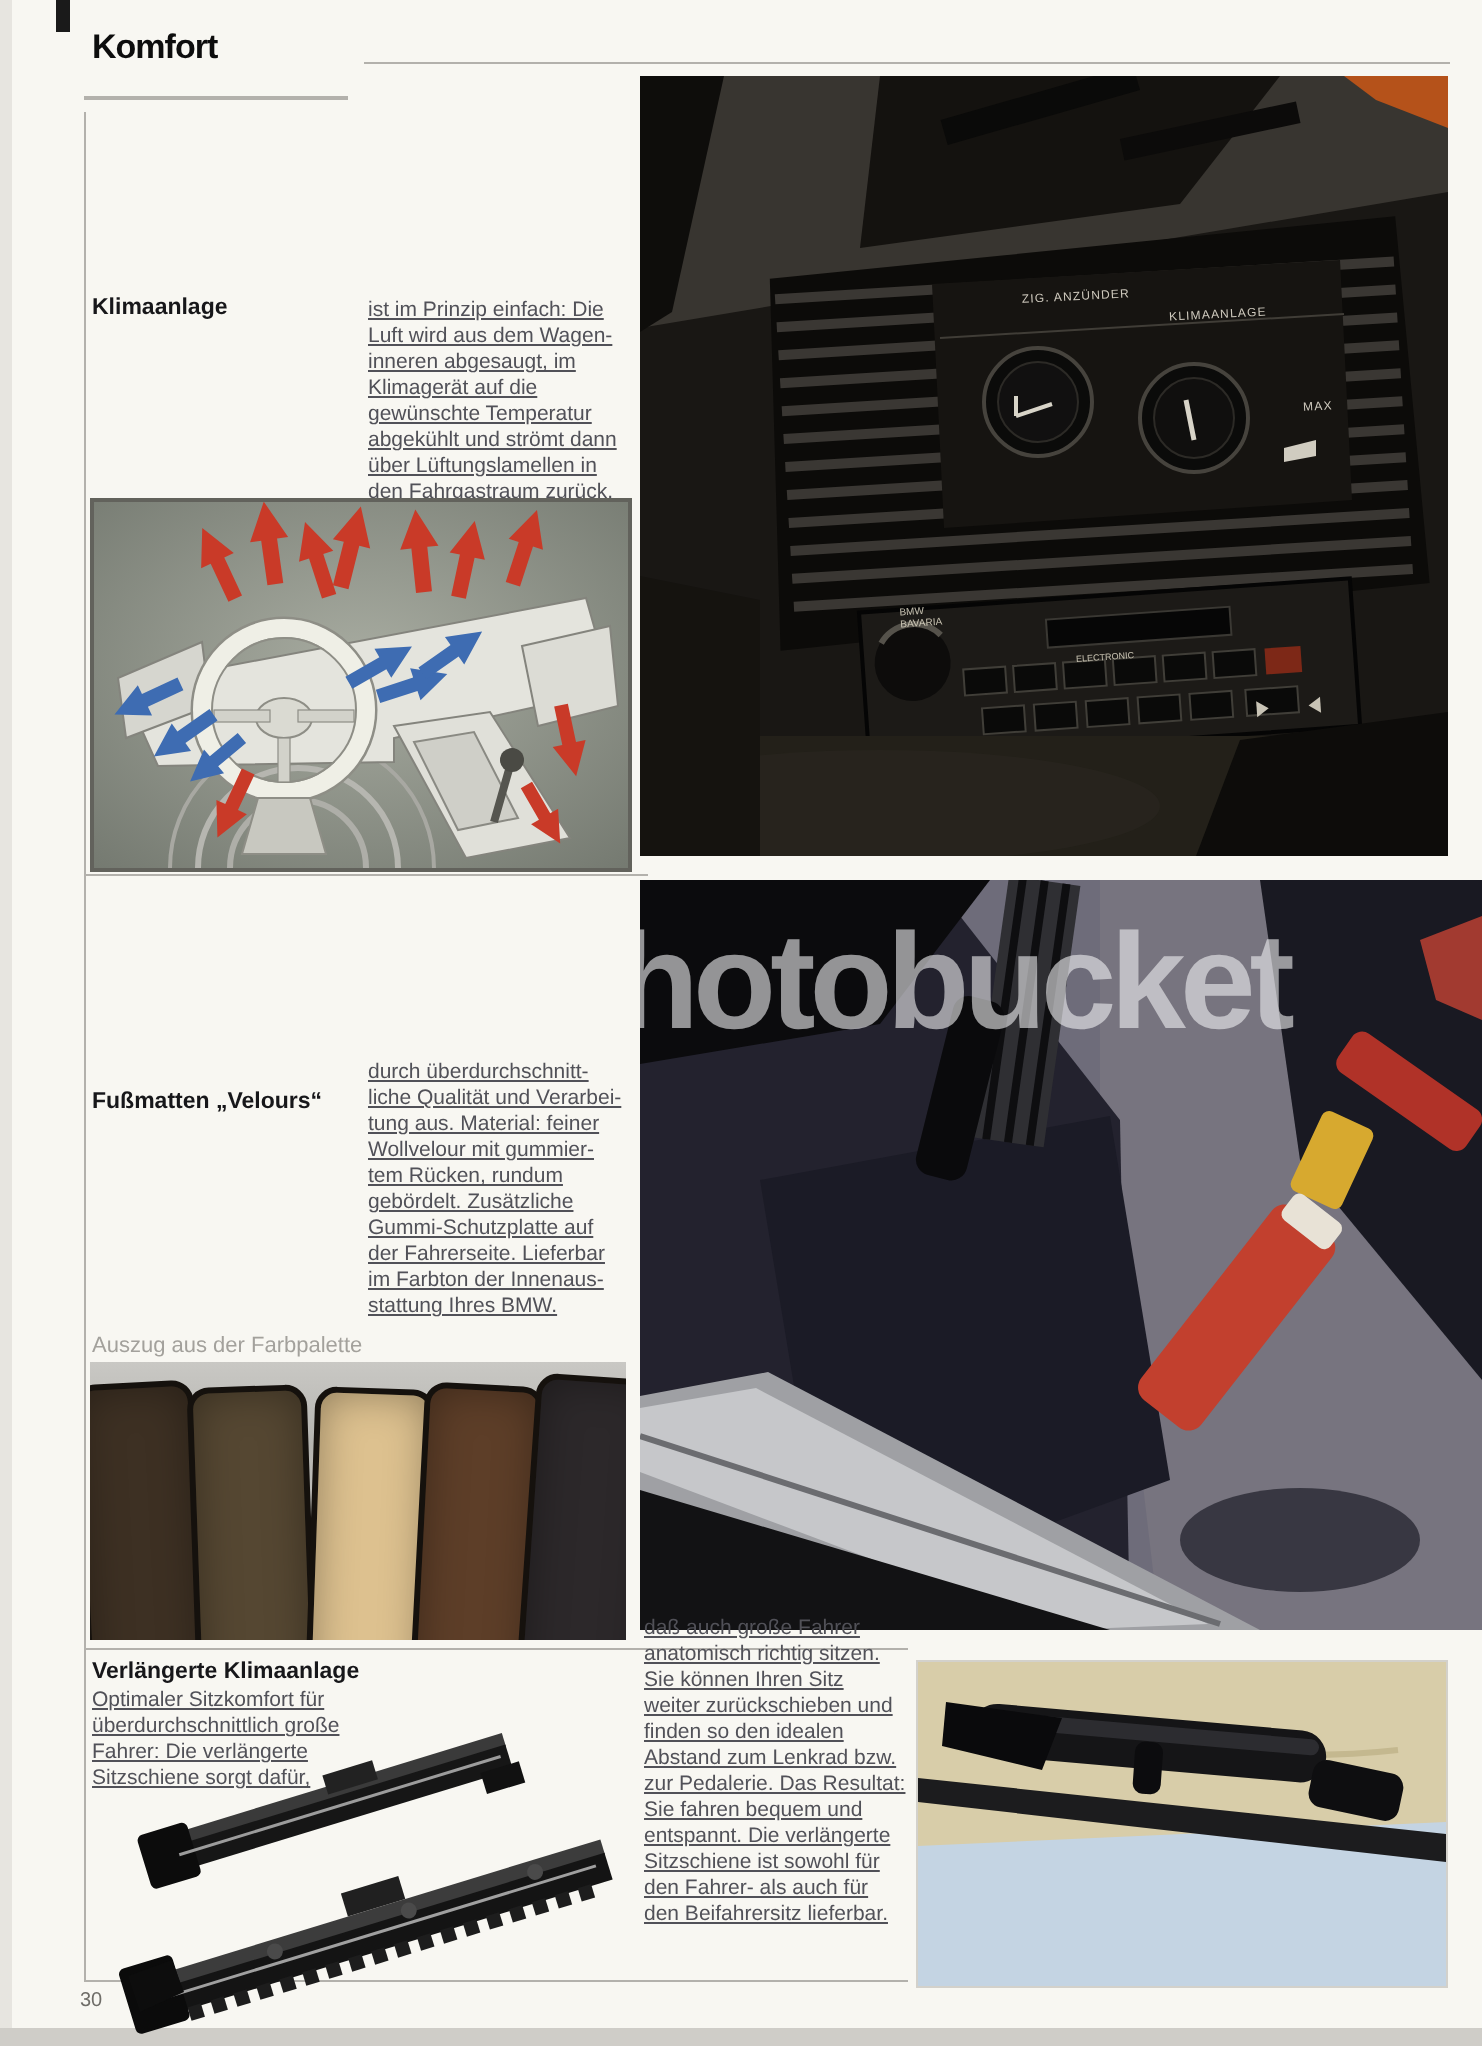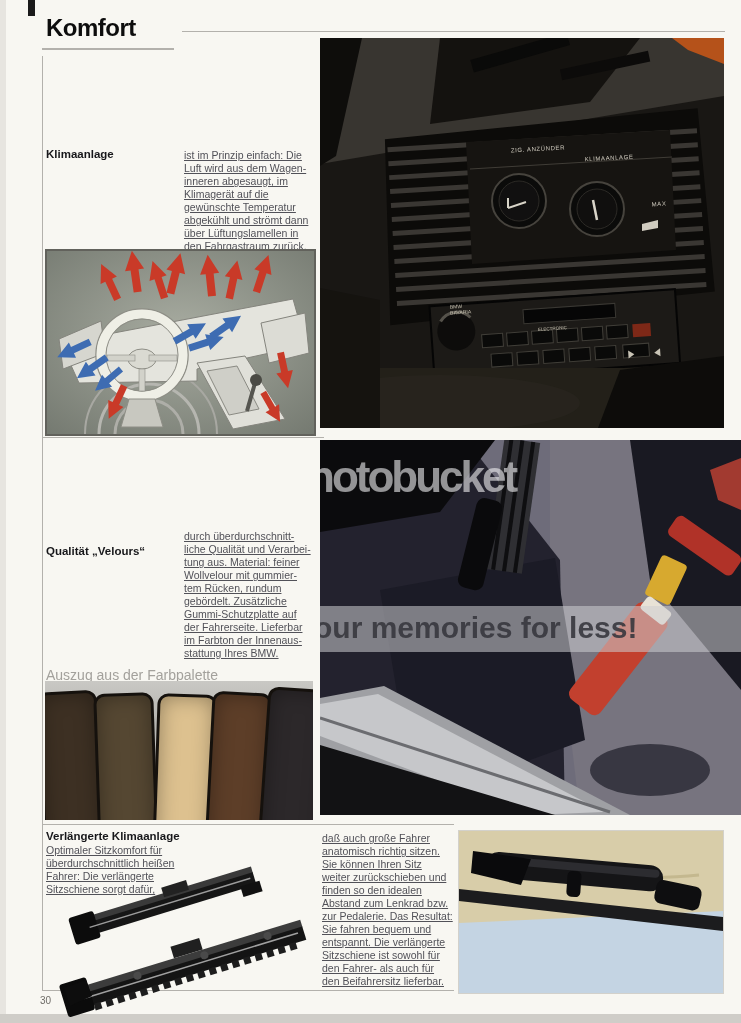--- a/index.html
+++ b/index.html
@@ -4,53 +4,53 @@
 <style>
   html,body{margin:0;padding:0;}
   body{
     width:741px;height:1023px;background:#cfcdc8;
     font-family:"Liberation Sans",sans-serif;position:relative;overflow:hidden;
   }
   .page{position:absolute;left:6px;top:0;width:735px;height:1014px;background:#f8f7f2;}
   .left-edge{position:absolute;left:0;top:0;width:23px;height:1014px;background:#e7e5e0;border-right:1px solid #c2c0bb;}
   .corner-mark{position:absolute;left:22px;top:0;width:7px;height:16px;background:#1a1a1a;}
   .abs{position:absolute;}
-  .title{left:40px;top:14px;font-size:24px;font-weight:bold;letter-spacing:-0.5px;color:#0d0d0d;}
+  .title{left:40px;top:14px;font-size:17px;font-weight:bold;letter-spacing:-0.5px;color:#0d0d0d;}
   .rule{background:#b3b1ac;}
   .rule-title{left:36px;top:48px;width:132px;height:2px;}
   .rule-top{left:176px;top:31px;width:543px;height:1px;}
   .rule-left{left:36px;top:56px;width:1px;height:934px;}
   .rule-mid{left:36px;top:437px;width:282px;height:1px;}
   .rule-b1{left:36px;top:824px;width:412px;height:1px;}
   .rule-b2{left:36px;top:990px;width:412px;height:1px;}
 
   .heading{font-size:11.5px;font-weight:bold;color:#17171a;}
   .bodytext{font-size:10.5px;line-height:13px;color:#515158;white-space:pre-line;text-decoration:underline;}
-  .caption{font-size:14px;color:#a3a19c;}
+  .caption{font-size:11px;color:#a3a19c;}
   .pagenum{left:34px;top:995px;font-size:10px;color:#6f6d68;}
 
   
   .photo{position:absolute;overflow:hidden;}
   .dash-photo{left:314px;top:38px;width:404px;height:390px;background:#191714;}
   .interior-photo{left:314px;top:440px;width:421px;height:375px;background:#2a2a35;}
   .illustration{left:39px;top:249px;width:267px;height:183px;border:2px solid #62625c;background:#8d938a;}
   .palette{left:39px;top:681px;width:268px;height:139px;background:linear-gradient(#c9c8c4,#b5b4b0 30%,#d8d7d3);}
   .handle-photo{left:452px;top:830px;width:264px;height:162px;border:1px solid #d3d1cb;}
   .seatrail{left:40px;top:840px;width:272px;height:182px;overflow:visible;}
 
   
   .console-label{position:absolute;color:#cfcabe;font-size:6px;letter-spacing:0.6px;text-align:center;transform:rotate(-3deg);}
   .radio-label{position:absolute;color:rgba(225,218,200,0.85);font-size:5px;line-height:5.5px;transform:rotate(-4deg);white-space:pre-line;}
 
   
   .strip{position:absolute;width:54px;height:160px;border:3px solid #15110d;border-radius:11px 11px 0 0;
          box-shadow:inset 0 0 20px rgba(0,0,0,0.35);transform-origin:50% 100%;}
 
   
-  .wm-big{position:absolute;left:-12px;top:12px;font-size:44px;font-weight:bold;letter-spacing:-3px;
+  .wm-big{position:absolute;left:-12px;top:12px;font-size:68px;font-weight:bold;letter-spacing:-3px;
           color:rgba(240,240,242,0.6);white-space:nowrap;}
   .wm-band{position:absolute;left:0;top:166px;width:100%;height:46px;background:rgba(205,205,210,0.55);}
   .wm-tag{position:absolute;left:-6px;top:5px;font-size:30px;font-weight:bold;color:rgba(55,55,62,0.9);white-space:nowrap;}
 </style>
 </head>
 <body>
 
 <div class="left-edge"></div>
 <div class="page">
 
@@ -202,21 +202,21 @@
       <polygon points="0,250 60,262 60,390 0,390" fill="#15130f"></polygon>
     </svg>
     <span class="console-label" style="left:178px;top:108px;width:80px;">ZIG. ANZÜNDER</span>
     <span class="console-label" style="left:252px;top:117px;width:74px;">KLIMAANLAGE</span>
     <span class="console-label" style="left:324px;top:163px;width:30px;">MAX</span>
     <span class="radio-label" style="left:130px;top:266px;">BMW
 BAVARIA</span>
     <span class="radio-label" style="left:218px;top:288px;font-size:4.5px;">ELECTRONIC</span>
   </div>
 
-  <div class="abs heading" style="left:40px;top:545px;">Qualität „Velours“</div>
+  <div class="abs heading" style="left:40px;top:545px;">Fußmatten „Velours“</div>
   <div class="abs bodytext" style="left:178px;top:530px;width:132px;">durch überdurchschnitt-
 liche Qualität und Verarbei-
 tung aus. Material: feiner
 Wollvelour mit gummier-
 tem Rücken, rundum
 gebördelt. Zusätzliche
 Gummi-Schutzplatte auf
 der Fahrerseite. Lieferbar
 im Farbton der Innenaus-
 stattung Ihres BMW.</div>
@@ -258,31 +258,28 @@
         <rect x="286" y="150" width="30" height="16" rx="4" fill="#e8e2d6"></rect>
       </g>
 
       <polygon points="0,258 64,246 310,375 0,375" fill="#9fa0a4"></polygon>
       <polygon points="0,264 58,254 284,372 210,375 0,296" fill="#c6c7ca"></polygon>
       <polygon points="0,305 235,375 0,375" fill="#121214"></polygon>
       <line x1="0" y1="278" x2="290" y2="372" stroke="#6b6c70" stroke-width="3"></line>
       <ellipse cx="330" cy="330" rx="60" ry="26" fill="#1e1e28" opacity="0.7"></ellipse>
     </svg>
     <span class="wm-big">hotobucket</span>
-    <div class="wm-band">
-      <span class="wm-tag">our memories for less!</span>
-    </div>
   </div>
 
   <div class="abs heading" style="left:40px;top:830px;">Verlängerte Klimaanlage</div>
   <div class="abs bodytext" style="left:40px;top:844px;width:150px;">Optimaler Sitzkomfort für
-überdurchschnittlich heißen
+überdurchschnittlich große
 Fahrer: Die verlängerte
 Sitzschiene sorgt dafür,</div>
-  <div class="abs bodytext" style="left:316px;top:832px;width:136px;">daß auch große Fahrer
+  <div class="abs bodytext" style="left:316px;top:808px;width:136px;">daß auch große Fahrer
 anatomisch richtig sitzen.
 Sie können Ihren Sitz
 weiter zurückschieben und
 finden so den idealen
 Abstand zum Lenkrad bzw.
 zur Pedalerie. Das Resultat:
 Sie fahren bequem und
 entspannt. Die verlängerte
 Sitzschiene ist sowohl für
 den Fahrer- als auch für

